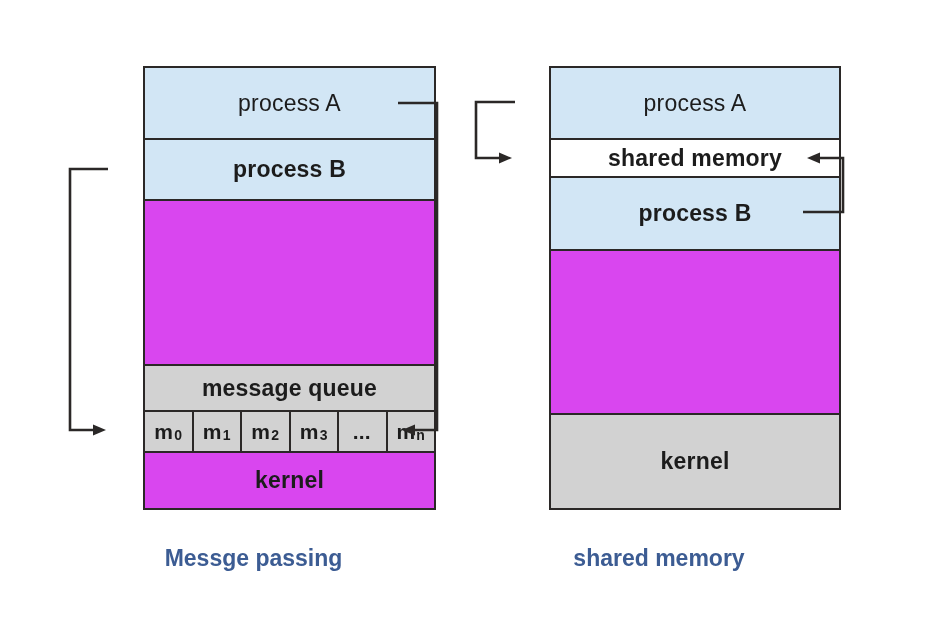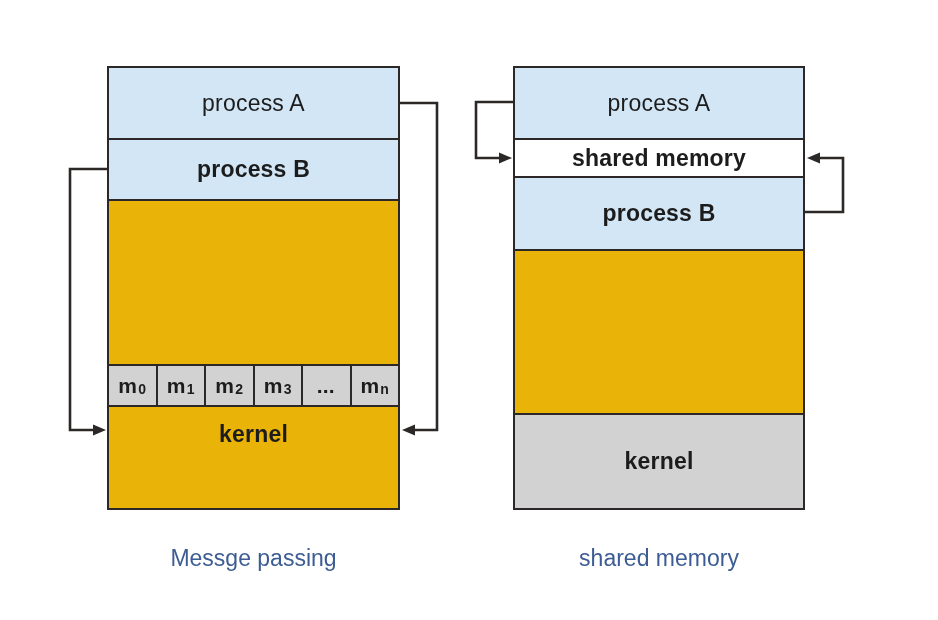--- a/index.html
+++ b/index.html
@@ -13,21 +13,22 @@
   html,body{margin:0;padding:0;}
   body{
     width:938px;height:620px;position:relative;
     background:var(--background);
     font-family:"Liberation Sans", sans-serif;
     overflow:hidden;
   }
   .box{
     position:absolute;
     border:2px solid var(--border);
-    background:#eab308;
+    background:#d946ef;
+    margin-left:36px;
   }
   #left-box{left:107px;top:66px;width:289px;height:440px;}
   #right-box{left:513px;top:66px;width:288px;height:440px;}
   .band{
     box-sizing:border-box;
     display:flex;align-items:center;justify-content:center;
     font-size:23px;color:var(--label-text);
     letter-spacing:0.2px;
   }
   .bt{border-top:2px solid var(--border);font-weight:bold;}
@@ -50,37 +51,40 @@
   .mcell sub{font-size:14px;line-height:1;transform:translateY(3px);margin-left:1px;}
   
   #right-box .proc-a{height:70px;}
   #right-box .shared-mem{height:38px;background:#ffffff;}
   #right-box .proc-b{height:73px;}
   #right-box .empty{height:164px;}
   #right-box .kernel{height:95px;}
   .caption{
     position:absolute;top:543px;height:30px;
     display:flex;align-items:center;justify-content:center;
-    font-size:23px;color:var(--caption-text);
+    font-size:23px;color:var(--caption-text);font-weight:bold;
   }
   #left-caption{left:107px;width:293px;}
   #right-caption{left:513px;width:292px;}
   #arrow-layer{position:absolute;left:0;top:0;pointer-events:none;}
 </style>
 </head>
 <body>
 
 <div class="box" id="left-box">
   <div class="band blue proc-a">
     <span>process A</span>
   </div>
   <div class="band blue proc-b bt">
     <span>process B</span>
   </div>
   <div class="band empty bt"></div>
+  <div class="band gray msg-queue bt">
+    <span>message queue</span>
+  </div>
   <div class="band gray m-row bt">
     <div class="mcell">
         <span>m</span>
         <sub>0</sub>
       </div>
     <div class="mcell">
         <span>m</span>
         <sub>1</sub>
       </div>
     <div class="mcell">

